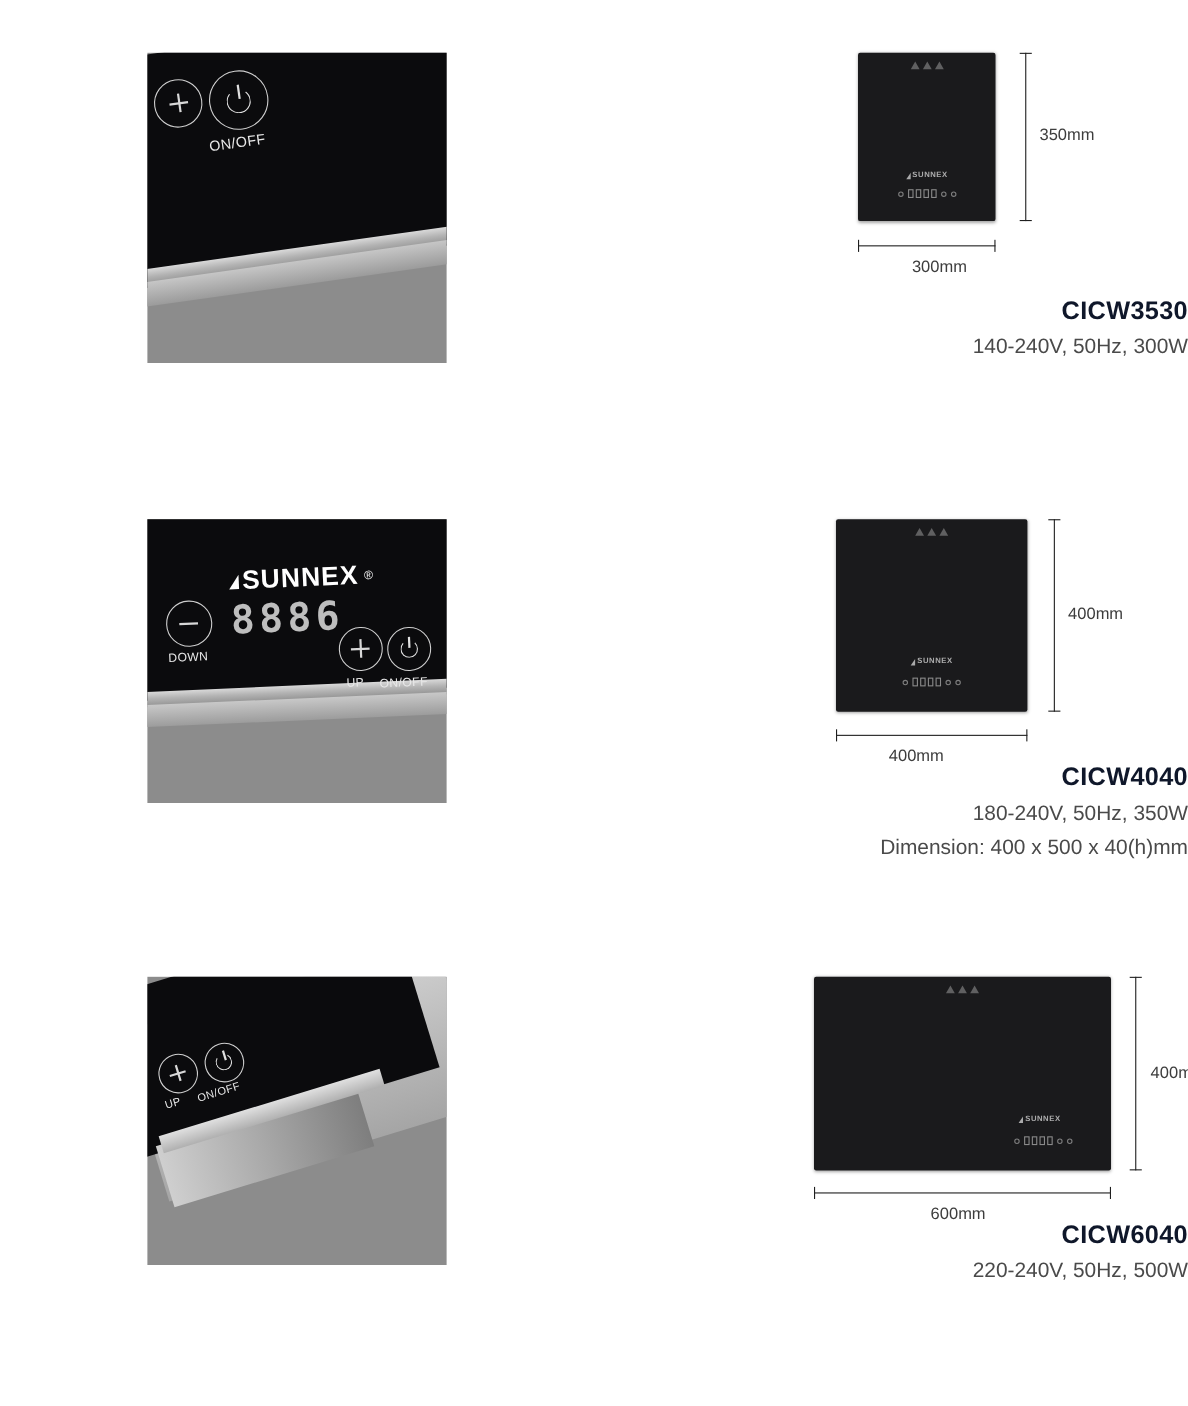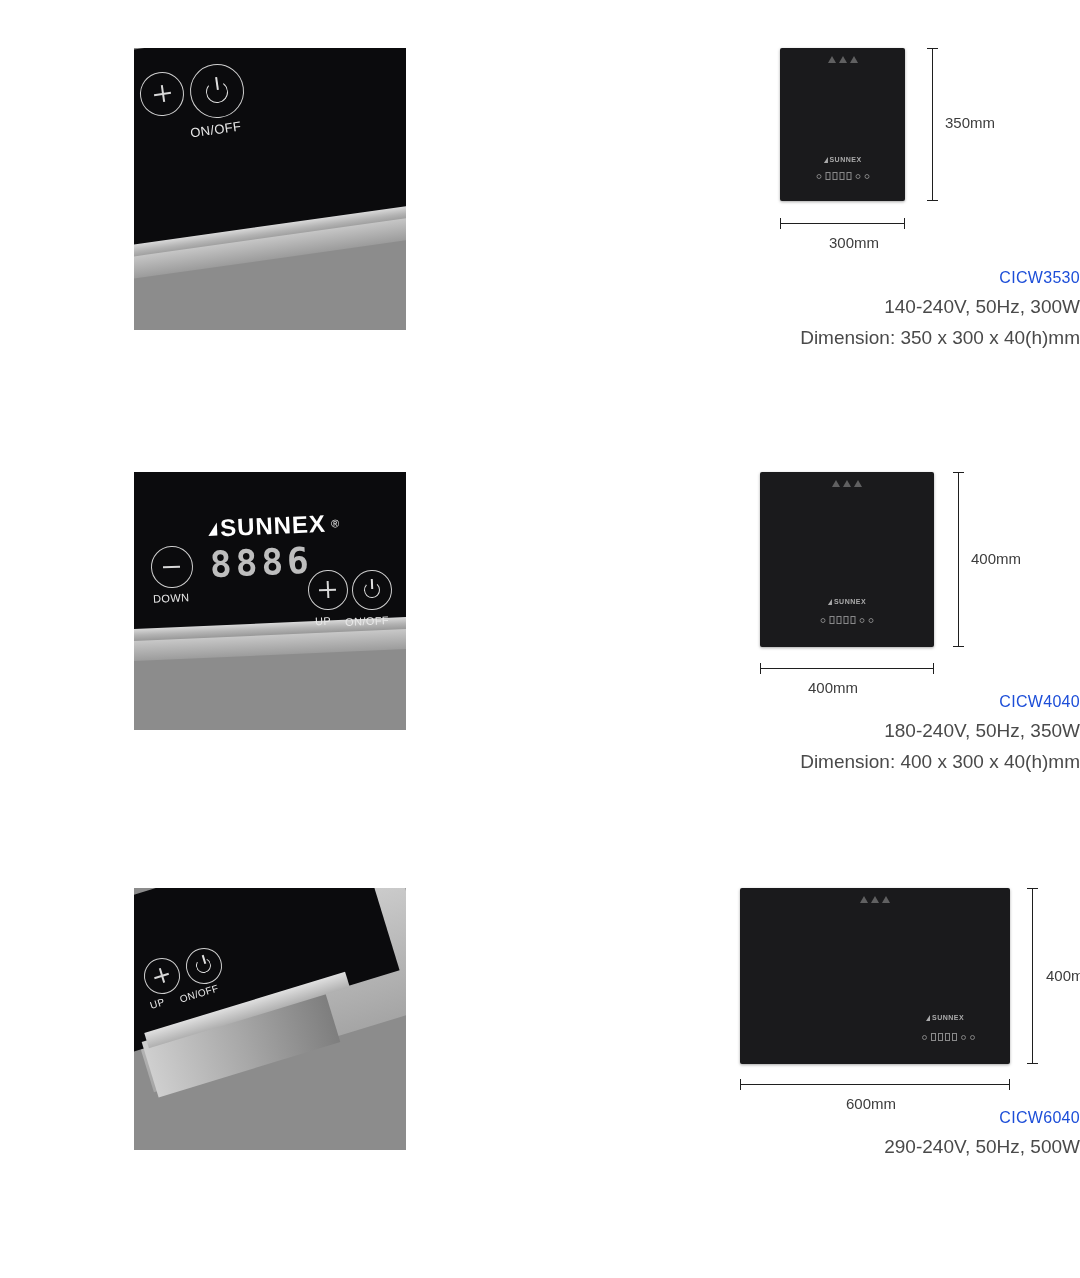--- a/index.html
+++ b/index.html
@@ -204,23 +204,23 @@
     height: 11px;
   }
   .dim-text {
     position: absolute;
     font-size: 15px;
     color: #3d3d3d;
     white-space: nowrap;
   }
 
   .model-name {
-    font-size: 16px;
-    font-weight: normal;
-    color: #1d4ed8;
+    font-size: 23px;
+    font-weight: bold;
+    color: #0f172a;
     letter-spacing: .3px;
     margin-top: 6px;
   }
   .spec-line {
     font-size: 19px;
     color: #4a4a4a;
     margin-top: 9px;
     font-weight: 300;
   }
 </style>
@@ -281,21 +281,20 @@
         <div class="dim-text" style="left:165px; top:66px;">350mm</div>
 
         <div class="dim-line-h" style="left:0; top:175px; width:125px;"></div>
         <div class="tick-v" style="left:0; top:170px;"></div>
         <div class="tick-v" style="left:124px; top:170px;"></div>
         <div class="dim-text" style="left:24px; top:186px;margin-left:25px;">300mm</div>
       </div>
 
       <div class="model-name">CICW3530</div>
       <div class="spec-line">140-240V, 50Hz, 300W</div>
-      <div class="spec-line">Dimension: 350 x 300 x 40(h)mm</div>
     </div>
   </div>
 
   <div class="product-row" style="top:472px;">
 
     <div class="photo-col">
       <div class="photo" style="width:272px;height:258px;">
         <div class="glass" style="left:-30px; top:-14px; width:380px; height:172px; transform:rotate(-2.5deg);"></div>
         <div class="steel" style="left:-30px; top:150px; width:380px; height:14px; transform:rotate(-2.5deg);"></div>
         <div class="steel" style="left:-30px; top:162px; width:380px; height:20px; transform:rotate(-2.5deg); background:linear-gradient(180deg,#c8c8c8,#9c9c9c);"></div>
@@ -355,21 +354,21 @@
         <div class="dim-text" style="left:211px; top:78px;">400mm</div>
 
         <div class="dim-line-h" style="left:0; top:196px; width:174px;"></div>
         <div class="tick-v" style="left:0; top:191px;"></div>
         <div class="tick-v" style="left:173px; top:191px;"></div>
         <div class="dim-text" style="left:48px; top:207px;">400mm</div>
       </div>
 
       <div class="model-name">CICW4040</div>
       <div class="spec-line">180-240V, 50Hz, 350W</div>
-      <div class="spec-line">Dimension: 400 x 300 x 40(h)mm</div>
+      <div class="spec-line">Dimension: 400 x 500 x 40(h)mm</div>
     </div>
   </div>
 
   <div class="product-row" style="top:888px;">
 
     <div class="photo-col">
       <div class="photo" style="width:272px;height:262px;">
 
         <div class="steel" style="left:-10px; top:4px; width:300px; height:160px; transform:rotate(-17deg); background:linear-gradient(180deg,#d4d4d4,#a5a5a5);"></div>
 
@@ -421,17 +420,17 @@
         <div class="dim-text" style="left:-9999px; top:0;"></div>
         <div class="dim-text" style="left:306px; top:79px;">400mm</div>
 
         <div class="dim-line-h" style="left:0; top:196px; width:270px;"></div>
         <div class="tick-v" style="left:0; top:191px;"></div>
         <div class="tick-v" style="left:269px; top:191px;"></div>
         <div class="dim-text" style="left:96px; top:207px;margin-left:10px;">600mm</div>
       </div>
 
       <div class="model-name">CICW6040</div>
-      <div class="spec-line">290-240V, 50Hz, 500W</div>
+      <div class="spec-line">220-240V, 50Hz, 500W</div>
     </div>
   </div>
 
 </div>
 
 </body></html>

